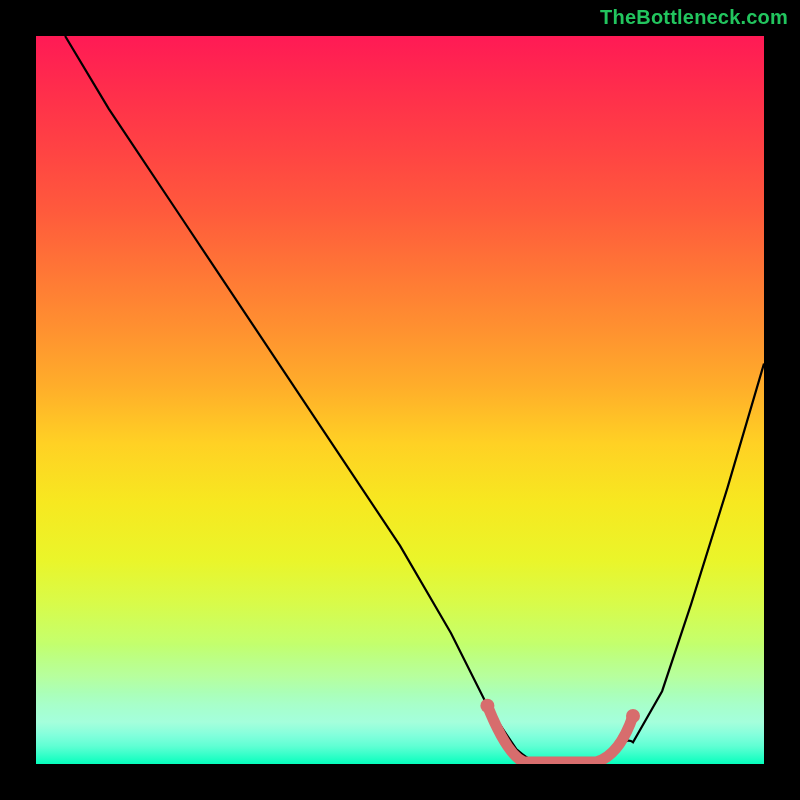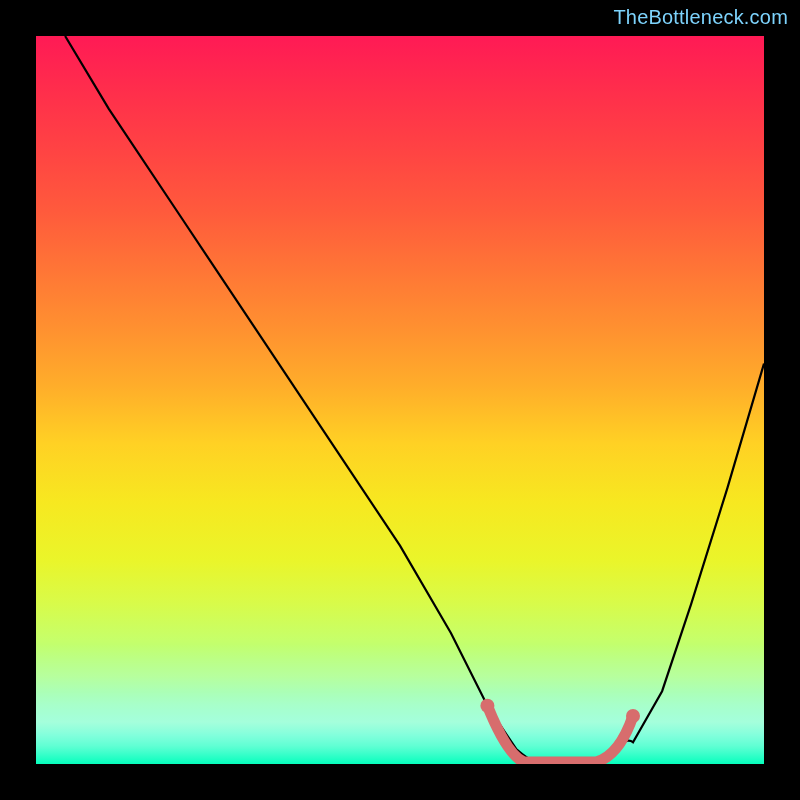--- a/index.html
+++ b/index.html
@@ -14,23 +14,23 @@
   .frame {
     position: relative;
     width: 800px;
     height: 800px;
     background: #000;
   }
   .watermark {
     position: absolute;
     top: 6px;
     right: 12px;
-    color: #7dd3fc;
+    color: #22c55e;
     font-size: 20px;
-    font-weight: 400;
+    font-weight: 700;
     letter-spacing: 0.2px;
     user-select: none;
   }
   .plot-area {
     position: absolute;
     left: 36px;
     top: 36px;
     width: 728px;
     height: 728px;
     

